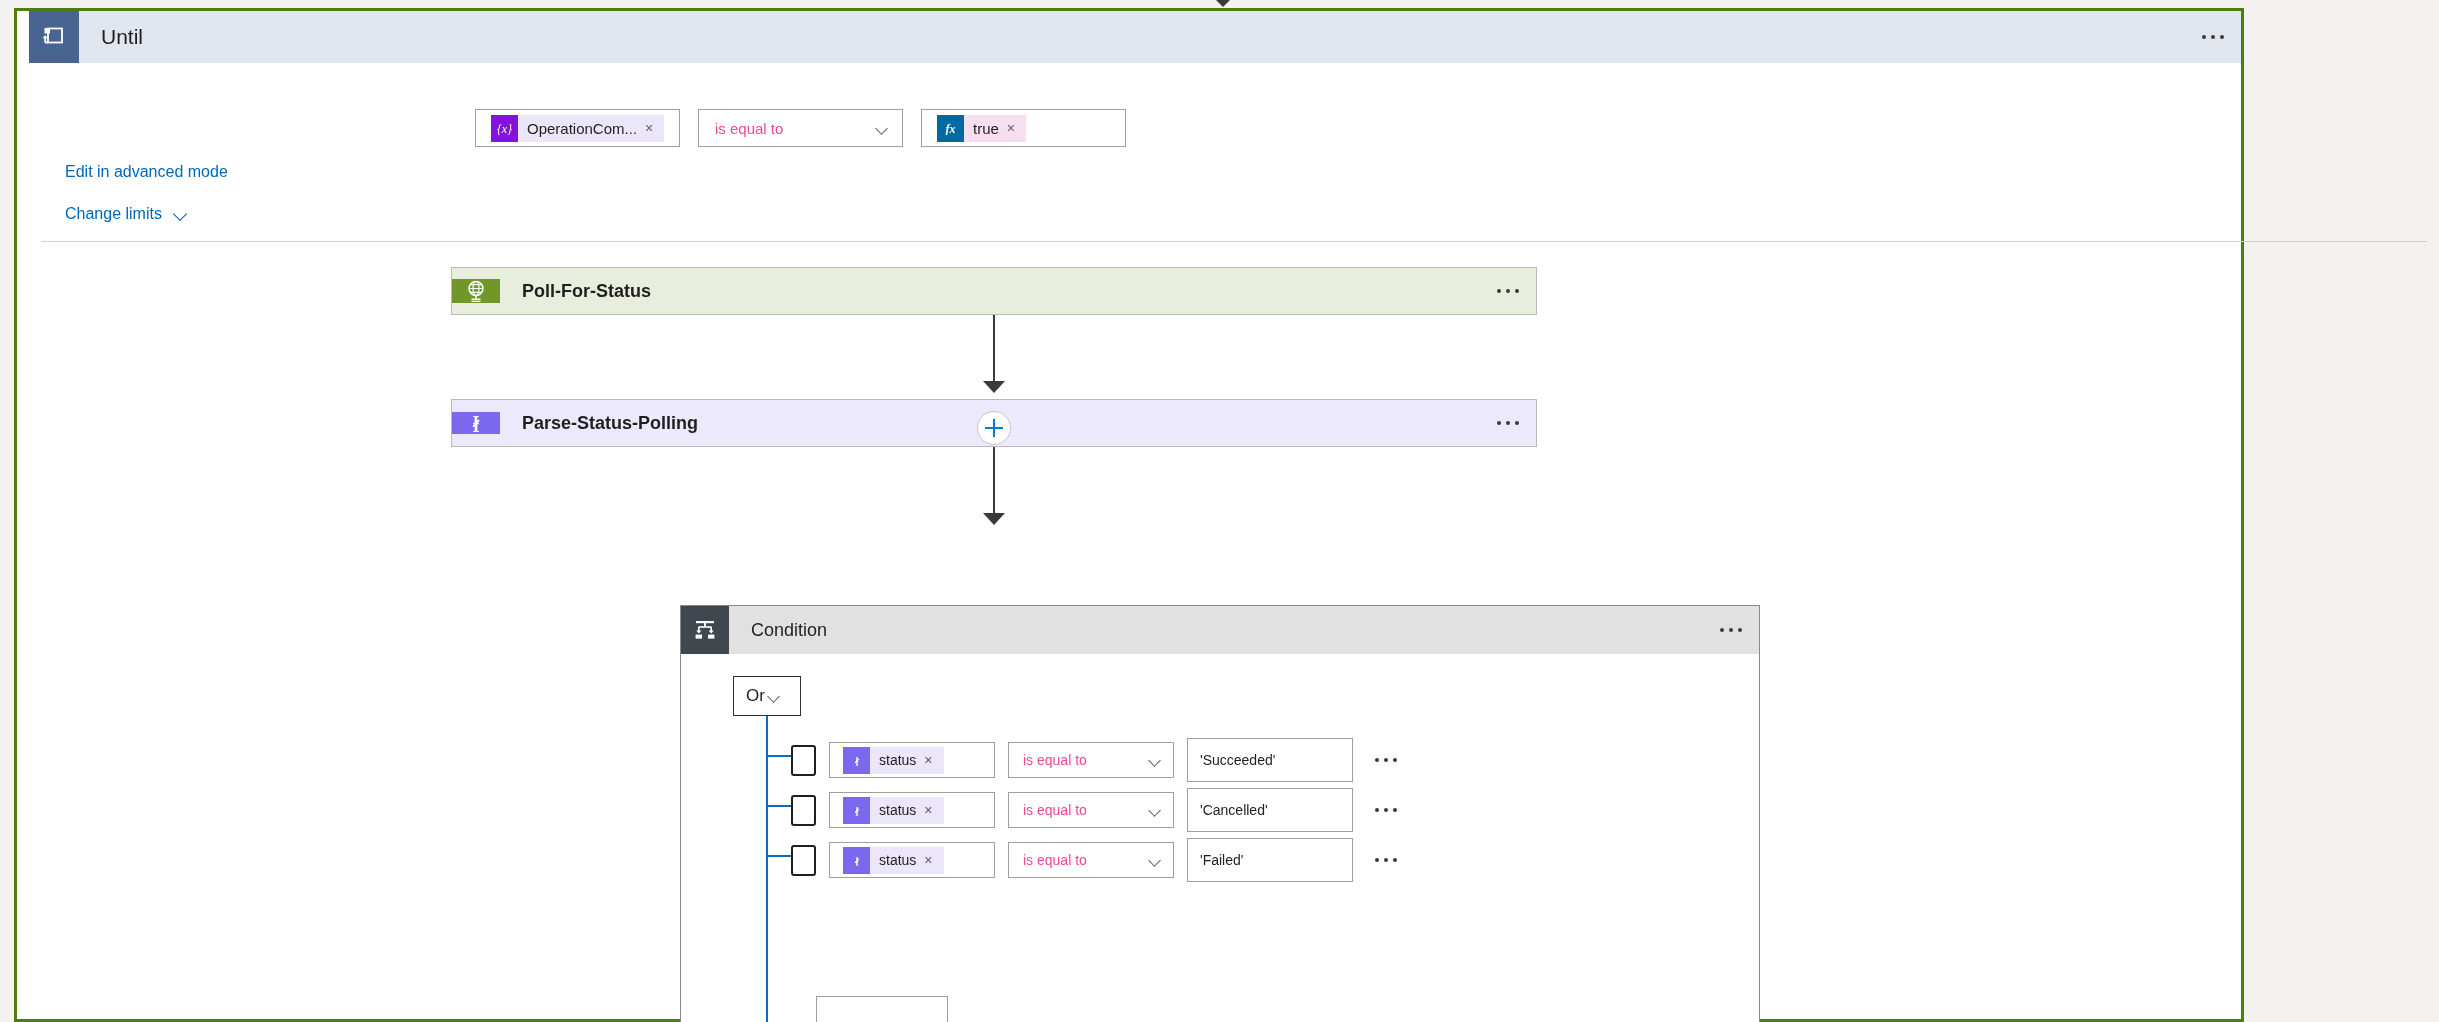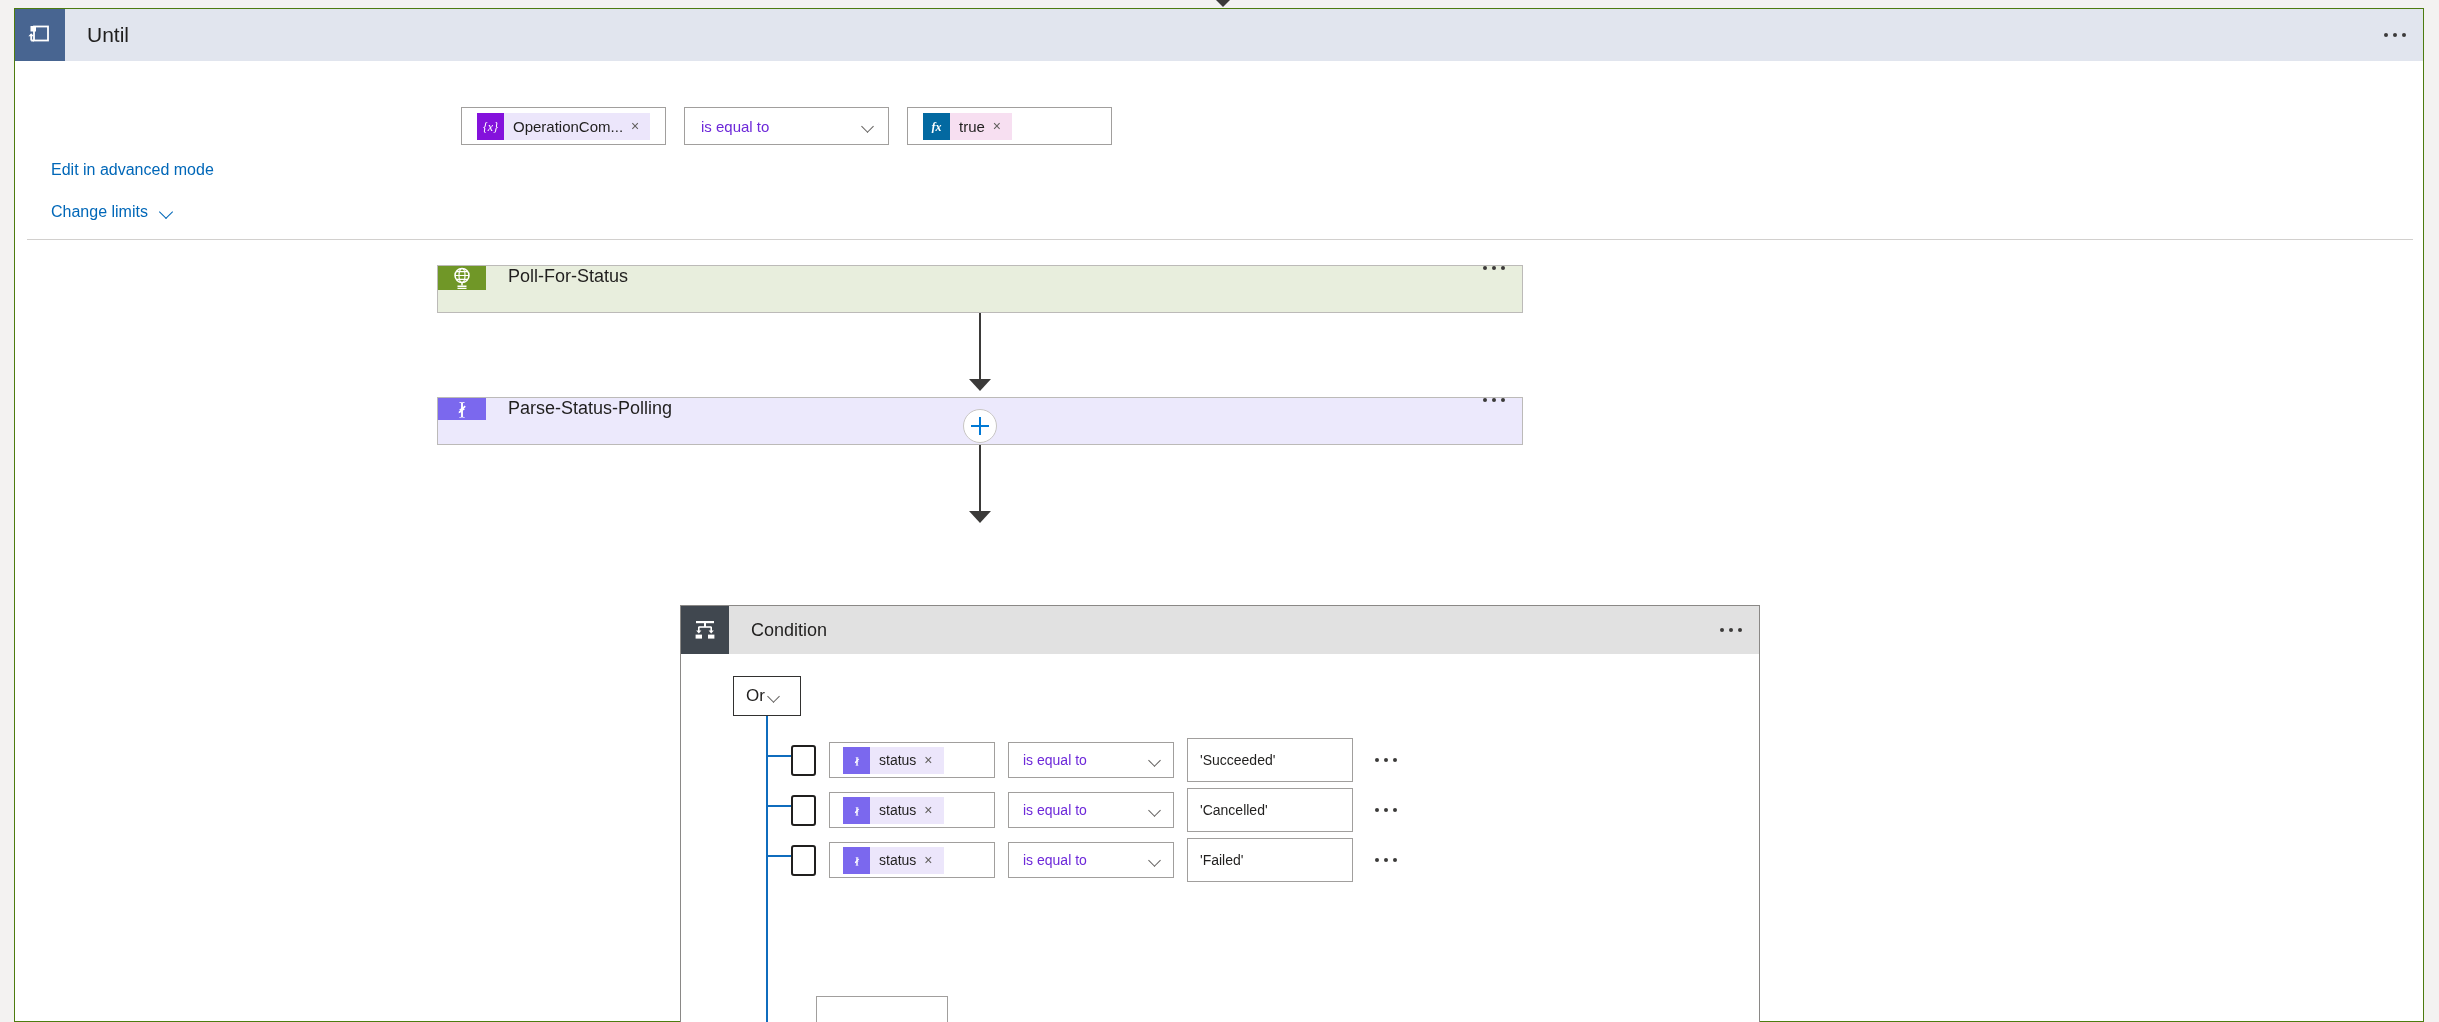--- a/index.html
+++ b/index.html
@@ -27,25 +27,26 @@
     width: 0; height: 0;
     border-left: 11px solid transparent;
     border-right: 11px solid transparent;
     border-top: 11px solid #3b3a39;
   }
 
   
   .until-card {
     position: absolute;
     left: 14px; top: 8px;
-    width: 2410px;
+    width: 2230px;
     min-height: 1014px;
     background: #ffffff;
-    border: 1px solid #4d7c0f;
-    box-sizing: border-box;
+    border: 3px solid #4d7c0f;
+    box-sizing: border-box;
+    padding-left: 12px;
   }
   .until-header {
     position: relative;
     height: 52px;
     background: #e1e5ee;
     display: flex;
     align-items: stretch;
   }
   .until-iconbox {
     width: 50px; height: 52px;
@@ -133,21 +134,21 @@
   
   .select {
     height: 38px;
     background: #ffffff;
     border: 1px solid #a19f9d;
     box-sizing: border-box;
     display: flex; align-items: center;
     justify-content: space-between;
     padding: 0 13px 0 16px;
     font-size: 15px;
-    color: #6d28d9;
+    color: #ec4899;
     cursor: pointer;
   }
   .select.w-cmp { width: 205px; }
   .chev {
     width: 13px; height: 13px;
     position: relative;
     flex: 0 0 auto;
   }
   .chev::before {
     content: "";
@@ -196,24 +197,25 @@
   .hrule {
     position: absolute;
     left: 12px; top: 178px;
     width: 2386px; height: 1px;
     background: #d2d0ce;
   }
 
   
   .card {
     position: absolute;
-    display: flex; align-items: flex-start;
+    display: flex; align-items: center;
     height: 48px;
     border: 1px solid #bcbab8;
     box-sizing: border-box;
+    font-weight: bold;
   }
   .card .card-icon {
     width: 48px;
     display: flex; align-items: center; justify-content: center;
     flex: 0 0 auto;
   }
   .card .card-title {
     flex: 1 1 auto;
     display: flex; align-items: center;
     padding-left: 22px;

